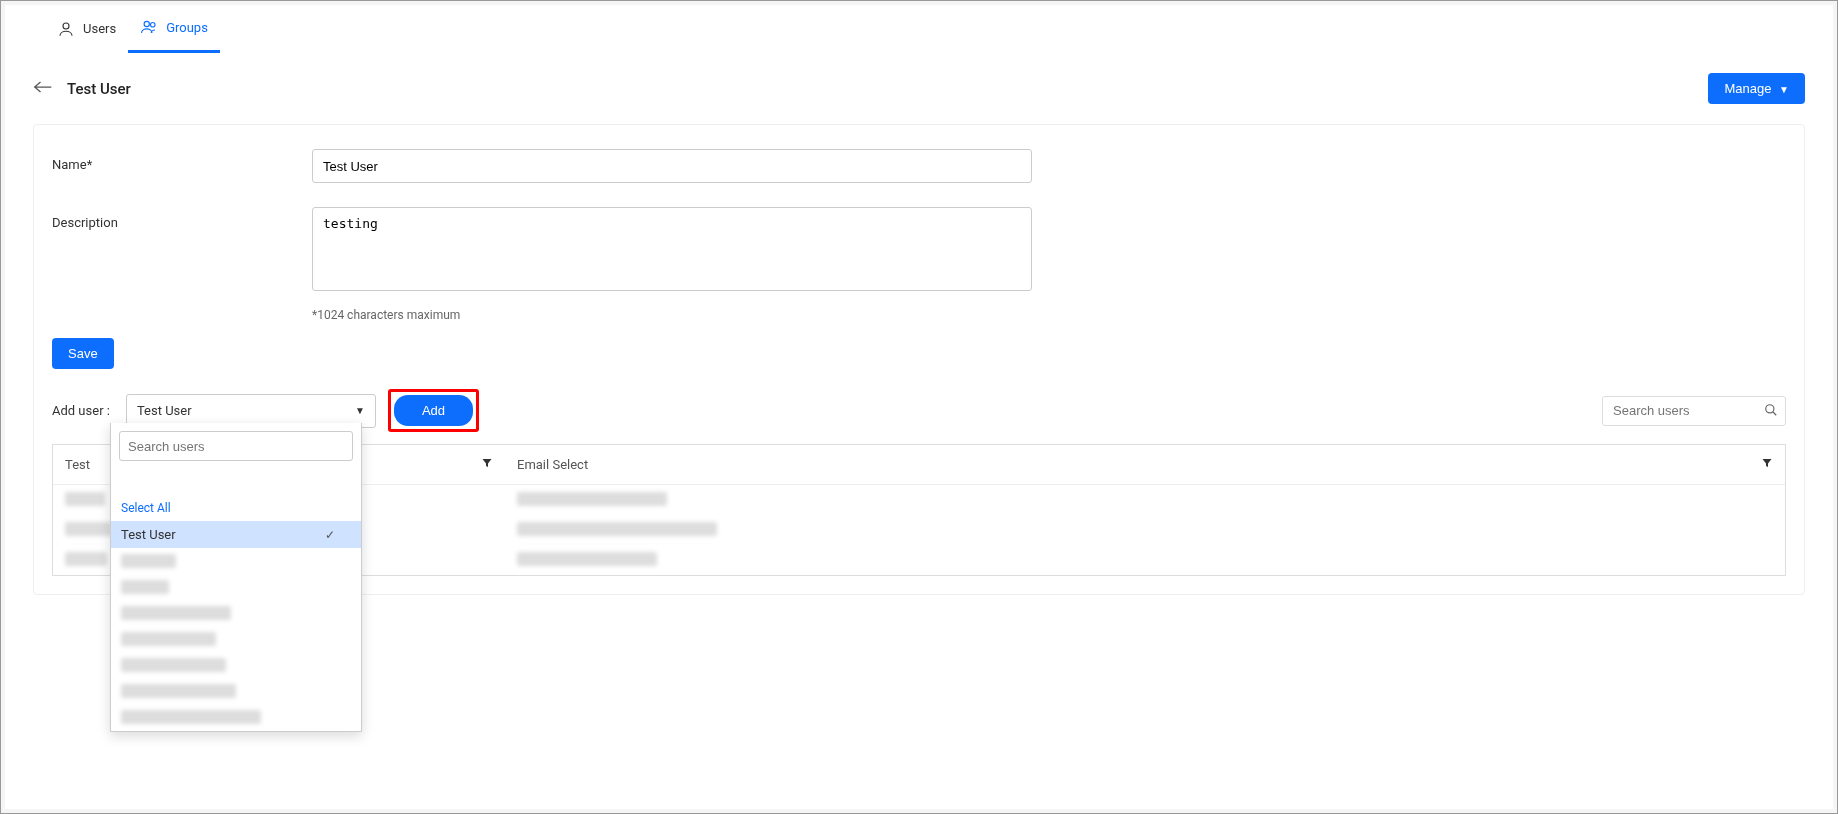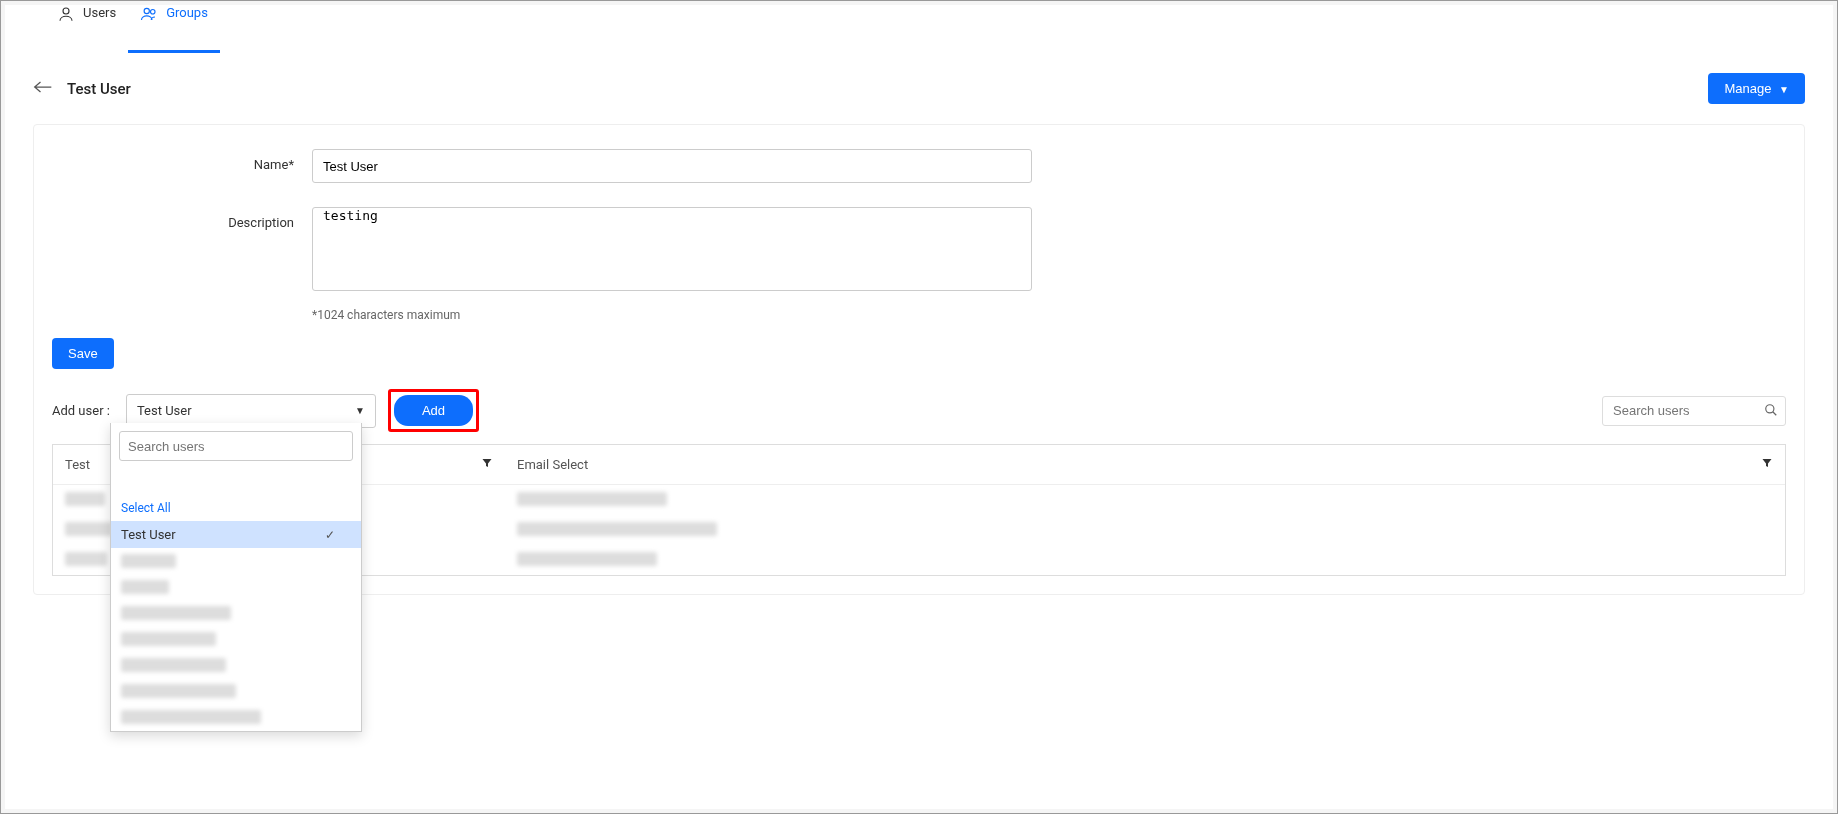--- a/index.html
+++ b/index.html
@@ -2,40 +2,40 @@
 <html><head>
 <meta charset="utf-8">
 <style>
 * { box-sizing: border-box; margin: 0; padding: 0; }
 body { font-family: -apple-system, BlinkMacSystemFont, "Segoe UI", Roboto, sans-serif; background: #f0f0f0; font-size: 13px; color: #333; }
 .app-frame { background: #f5f5f5; border: 1px solid #999; width: 1838px; height: 814px; padding: 4px; position: relative; }
 .inner { background: #fff; width: 100%; height: 100%; }
 
 
 .tabs { display: flex; align-items: center; height: 48px; padding-left: 40px; border-bottom: 1px solid rgba(0,0,0,0); }
-.tab { display: flex; align-items: flex-start; gap: 8px; height: 48px; padding: 0 12px; cursor: pointer; }
+.tab { display: flex; align-items: center; gap: 8px; height: 48px; padding: 0 12px; cursor: pointer; }
 .tab.active { color: #0d6efd; border-bottom: 3px solid #0d6efd; }
 .tab svg { width: 18px; height: 18px; }
 
 
 .page-header { display: flex; align-items: center; justify-content: space-between; padding: 20px 28px; }
 .page-header-left { display: flex; align-items: center; gap: 14px; }
 .back-arrow svg { width: 20px; height: 16px; color: #555; }
 .page-title { font-weight: 500; font-size: 15px; color: #222; }
 .btn { border: none; border-radius: 4px; font-size: 13px; padding: 8px 16px; cursor: pointer; font-weight: 500; }
 .btn-primary { background: #0d6efd; color: #fff; }
 .btn-primary .caret { margin-left: 4px; font-size: 10px; }
 
 
 .panel { margin: 0 28px; border: 1px solid #eee; border-radius: 4px; padding: 24px 18px 18px 18px; }
 .form-row { display: flex; align-items: flex-start; margin-bottom: 24px; }
-.form-label { width: 260px; text-align: right; padding-right: 18px; padding-top: 8px; color: #333; }
+.form-label { width: 260px; padding-right: 18px; padding-top: 8px; color: #333; }
 .form-control { flex: 0 0 720px; }
 .text-input { width: 100%; height: 34px; border: 1px solid #ccc; border-radius: 3px; padding: 0 10px; font-size: 13px; }
-.textarea { width: 100%; height: 84px; border: 1px solid #ccc; border-radius: 3px; padding: 0 10px; font-size: 13px; resize: none; }
+.textarea { width: 100%; height: 84px; border: 1px solid #ccc; border-radius: 3px; padding: 8px 10px; font-size: 13px; resize: none; }
 .hint { font-size: 12px; color: #666; margin-top: 14px; }
 .save-row { display: flex; justify-content: flex-start; margin-top: -8px; margin-bottom: 20px; width: 980px; }
 
 
 .adduser-row { display: flex; align-items: center; gap: 12px; margin-bottom: 12px; position: relative; justify-content: space-between; }
 .adduser-label { color: #333; margin-right: 4px; }
 .combo { width: 250px; height: 34px; border: 1px solid #ccc; border-radius: 3px; display: flex; align-items: center; justify-content: space-between; padding: 0 10px; cursor: pointer; background: #fff; }
 .combo .arrow { font-size: 10px; }
 .highlight-box { border: 3px solid #f00; border-radius: 3px; padding: 3px; }
 .search-right { margin-left: auto; width: 184px; position: relative; }

